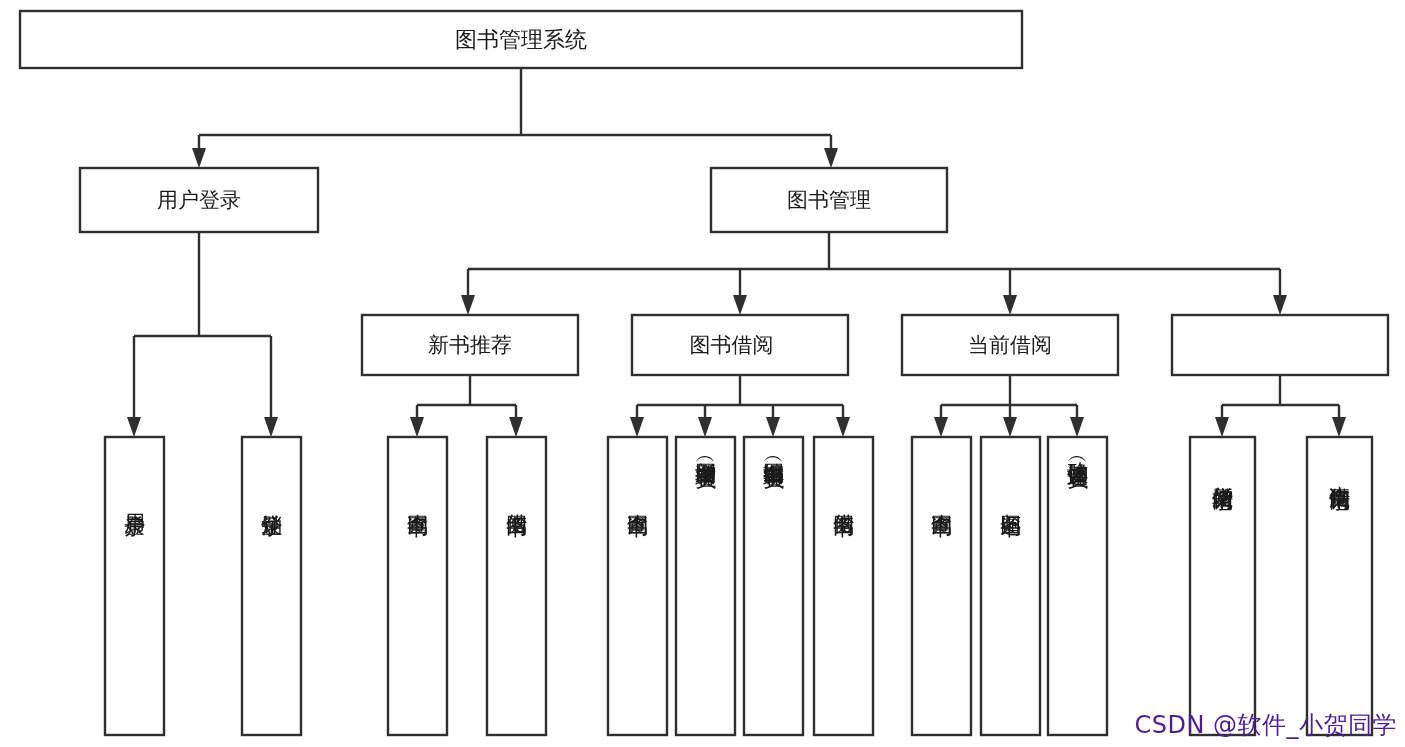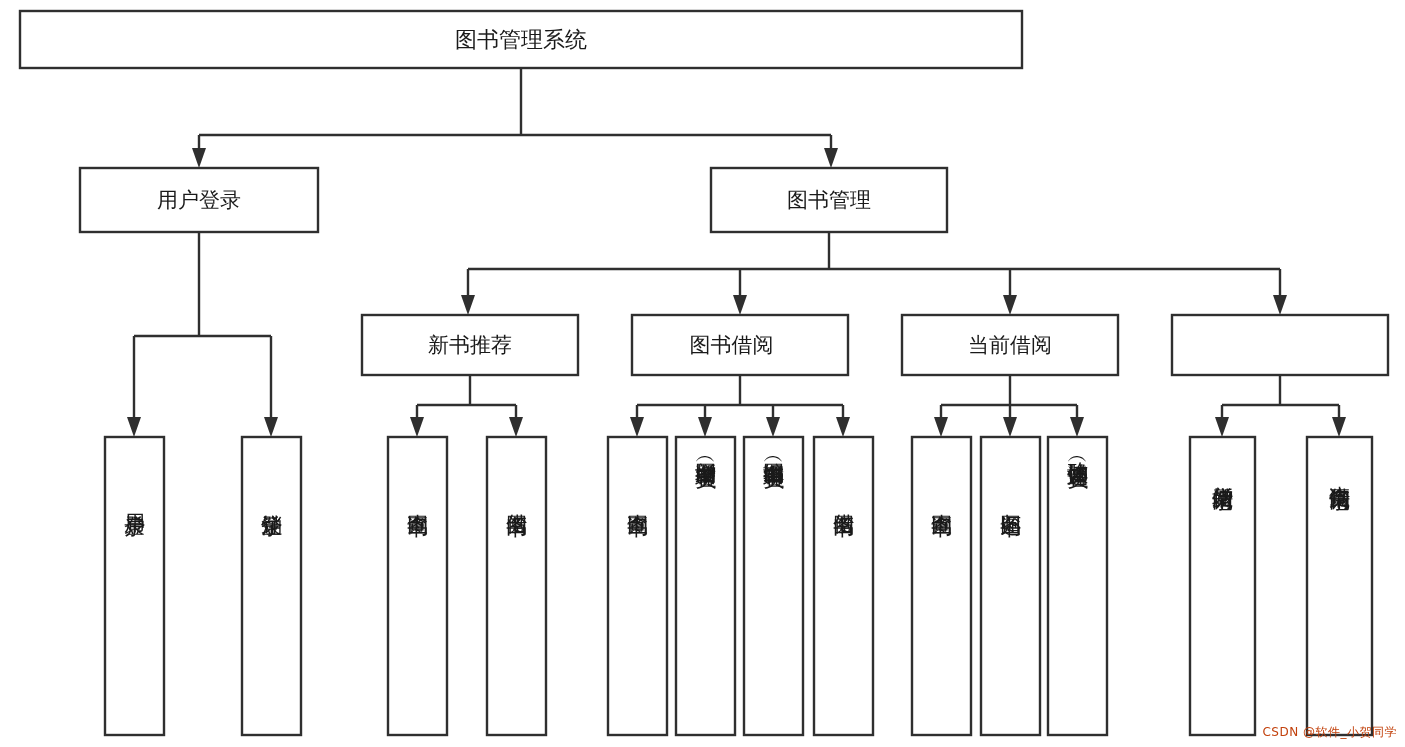--- a/index.html
+++ b/index.html
@@ -74,22 +74,22 @@
     white-space: nowrap;
   }
   .root-label-text {
     font-size: 22px;
   }
   #watermark {
     position: absolute;
     right: 8px;
     bottom: 6px;
     font-family: "DejaVu Sans", "Liberation Sans", sans-serif;
-    font-size: 12px;
-    color: #c2410c;
+    font-size: 24px;
+    color: #4c1d95;
     letter-spacing: 0.5px;
     white-space: nowrap;
     pointer-events: none;
     margin-left: 8px;
   }
 </style>
 </head>
 <body>
 
 <div id="diagram-root">

